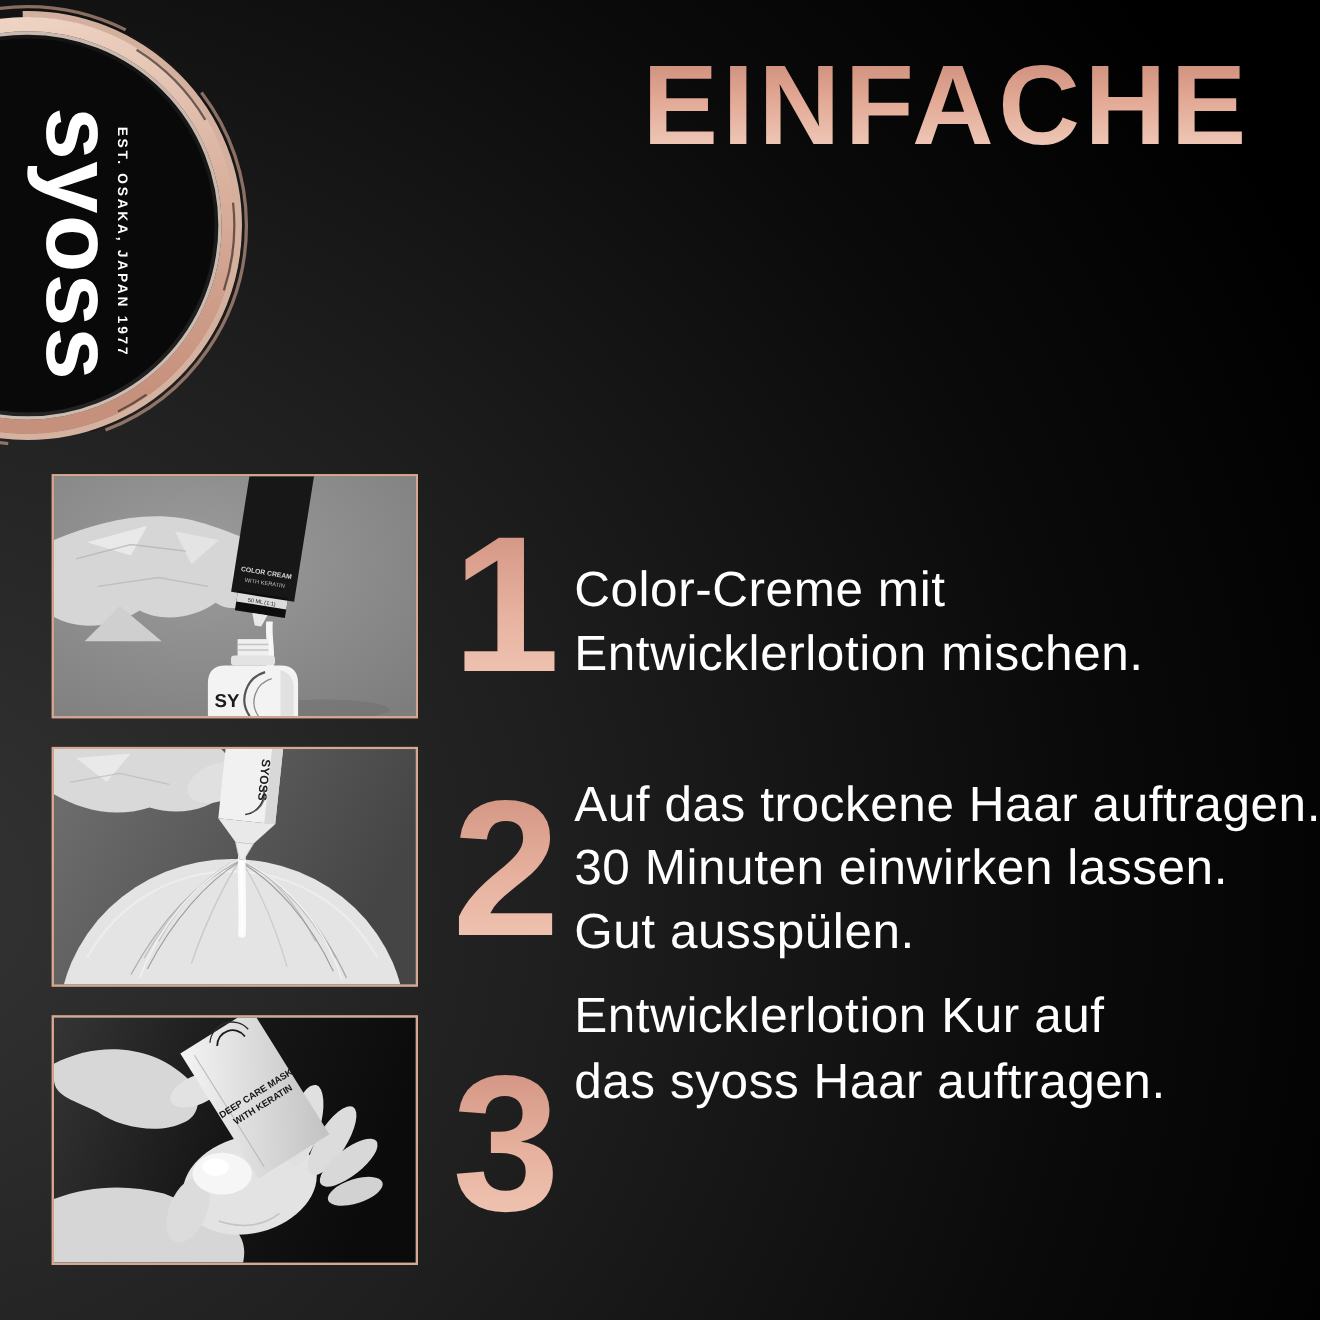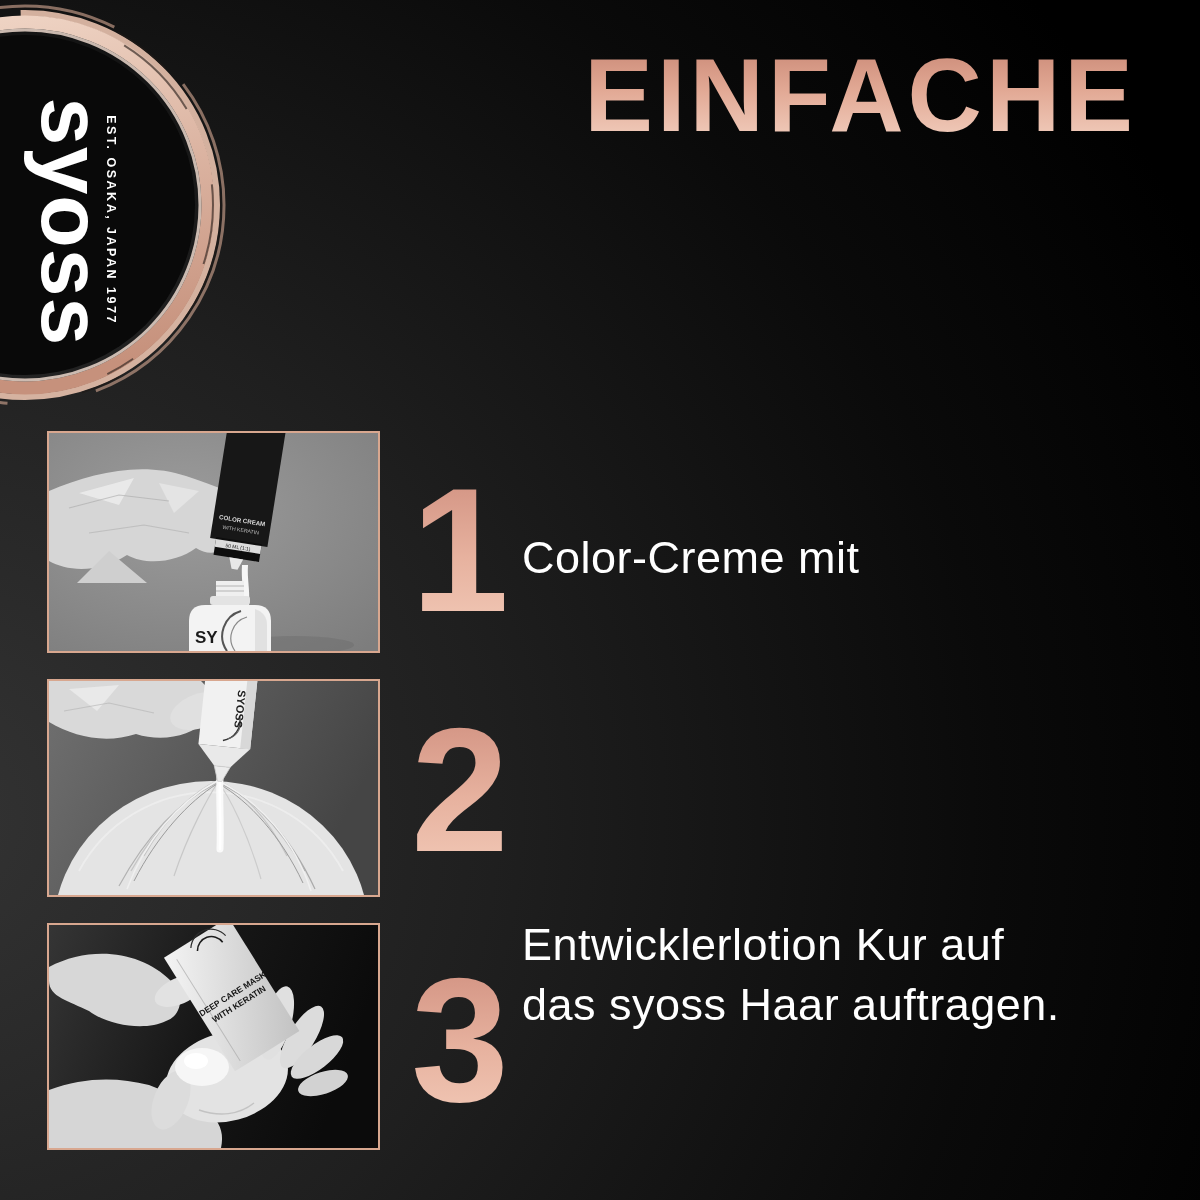--- a/index.html
+++ b/index.html
@@ -45,21 +45,21 @@
     position:absolute;left:398px;width:124px;text-align:center;
     font-size:176px;line-height:176px;font-weight:bold;
     background:linear-gradient(180deg,#cf8e7e 0%,#e7b29f 55%,#f2cab8 100%);
     -webkit-background-clip:text;background-clip:text;color:transparent;
   }
   .num1{top:462px;}
   .num2{top:702px;}
   .num3{top:952px;}
 
   
-  .step-text{position:absolute;left:522px;color:#fff;font-size:45px;line-height:58px;letter-spacing:0.5px;margin-top:22px;}
+  .step-text{position:absolute;left:522px;color:#fff;font-size:45px;line-height:58px;letter-spacing:0.5px;}
   .text1{top:507px;}
   .text2{top:702px;}
   .text3{top:893px;line-height:60px;}
   .step-text .line{display:block;white-space:nowrap;}
 </style>
 </head>
 <body>
 
 <div class="canvas">
 
@@ -233,19 +233,25 @@
       </g>
     </svg>
   </div>
 
   <div class="step-num num1">1</div>
   <div class="step-num num2">2</div>
   <div class="step-num num3">3</div>
 
   <div class="step-text text1">
     <span class="line">Color-Creme mit</span>
+    <span class="line">Entwicklerlotion mischen.</span>
+  </div>
+  <div class="step-text text2">
+    <span class="line">Auf das trockene Haar auftragen.</span>
+    <span class="line">30 Minuten einwirken lassen.</span>
+    <span class="line">Gut ausspülen.</span>
   </div>
   <div class="step-text text3">
     <span class="line">Entwicklerlotion Kur auf</span>
     <span class="line">das syoss Haar auftragen.</span>
   </div>
 
 </div>
 
 </body></html>

